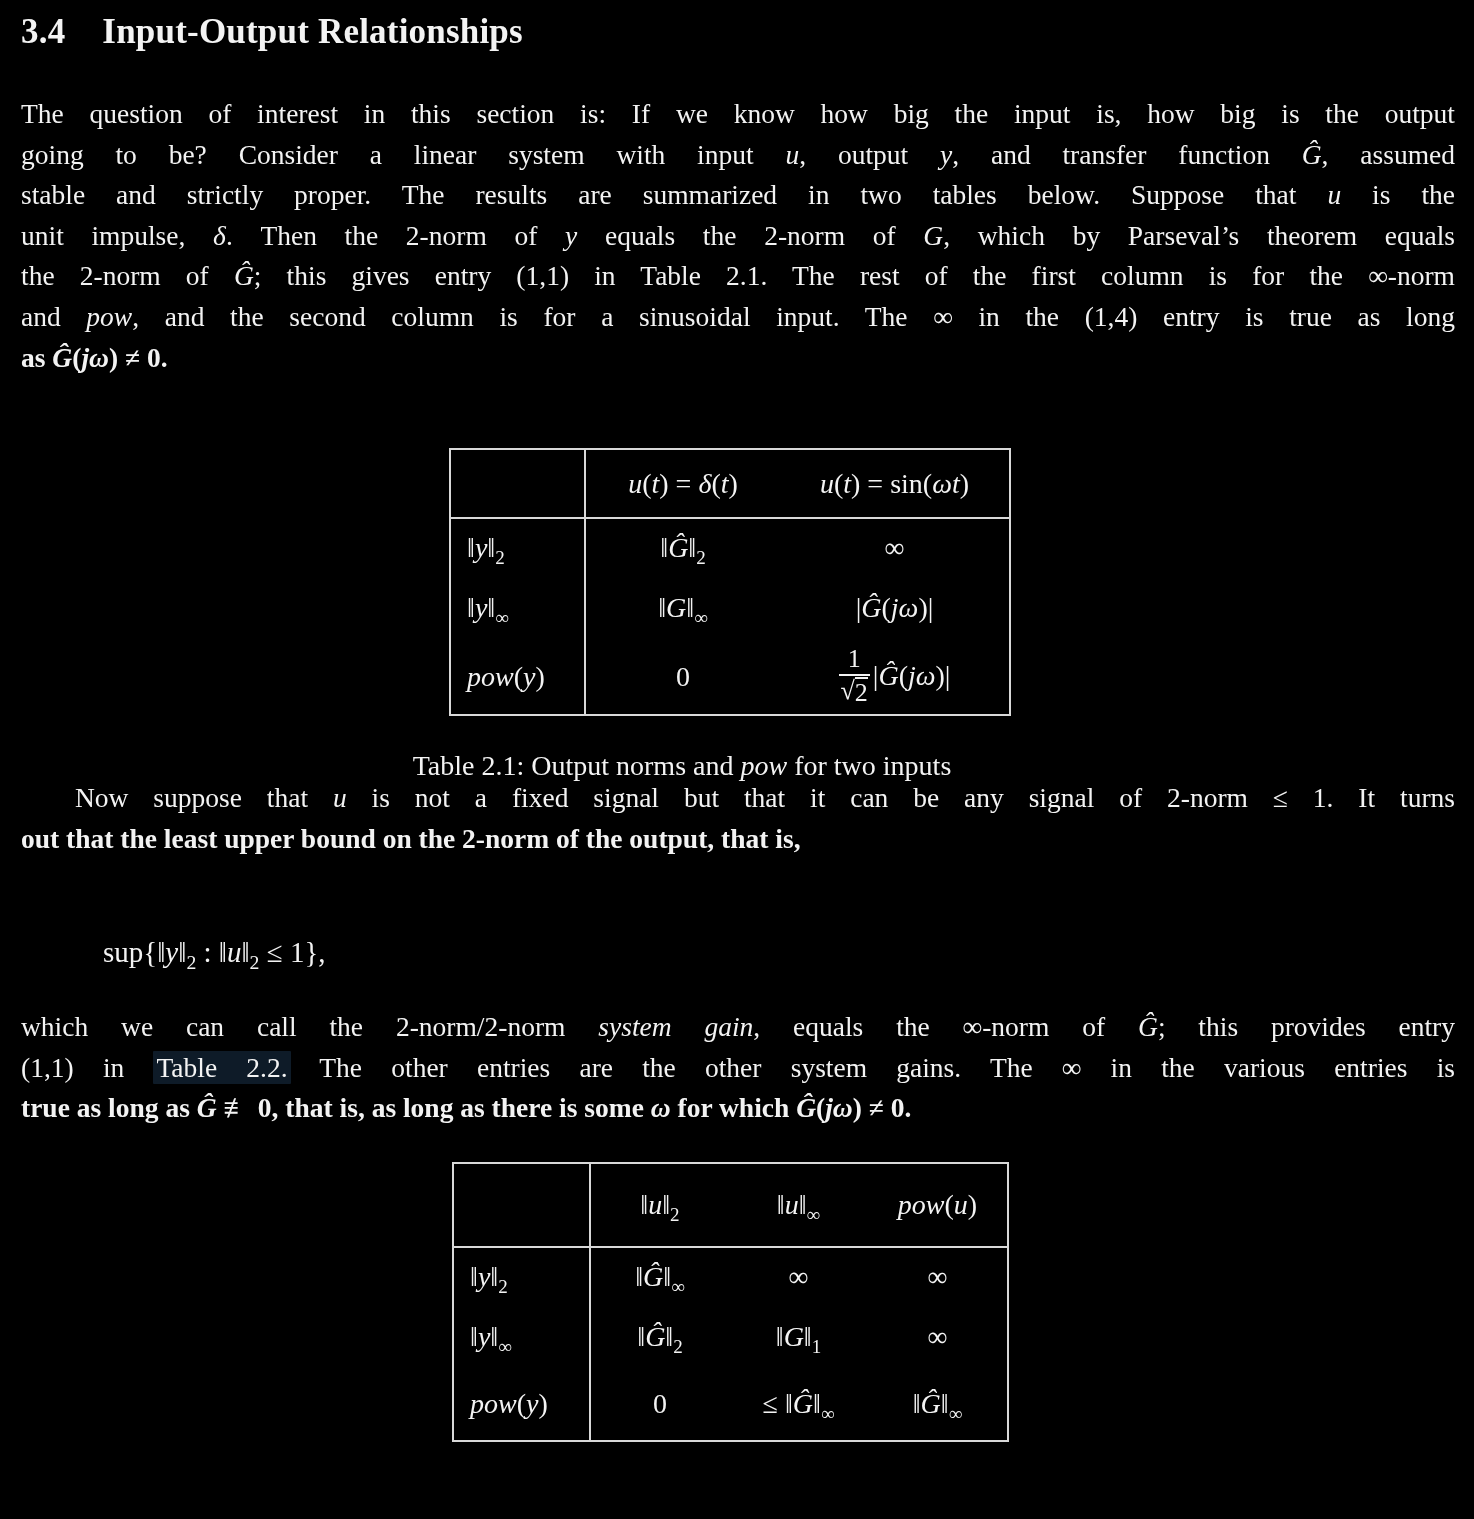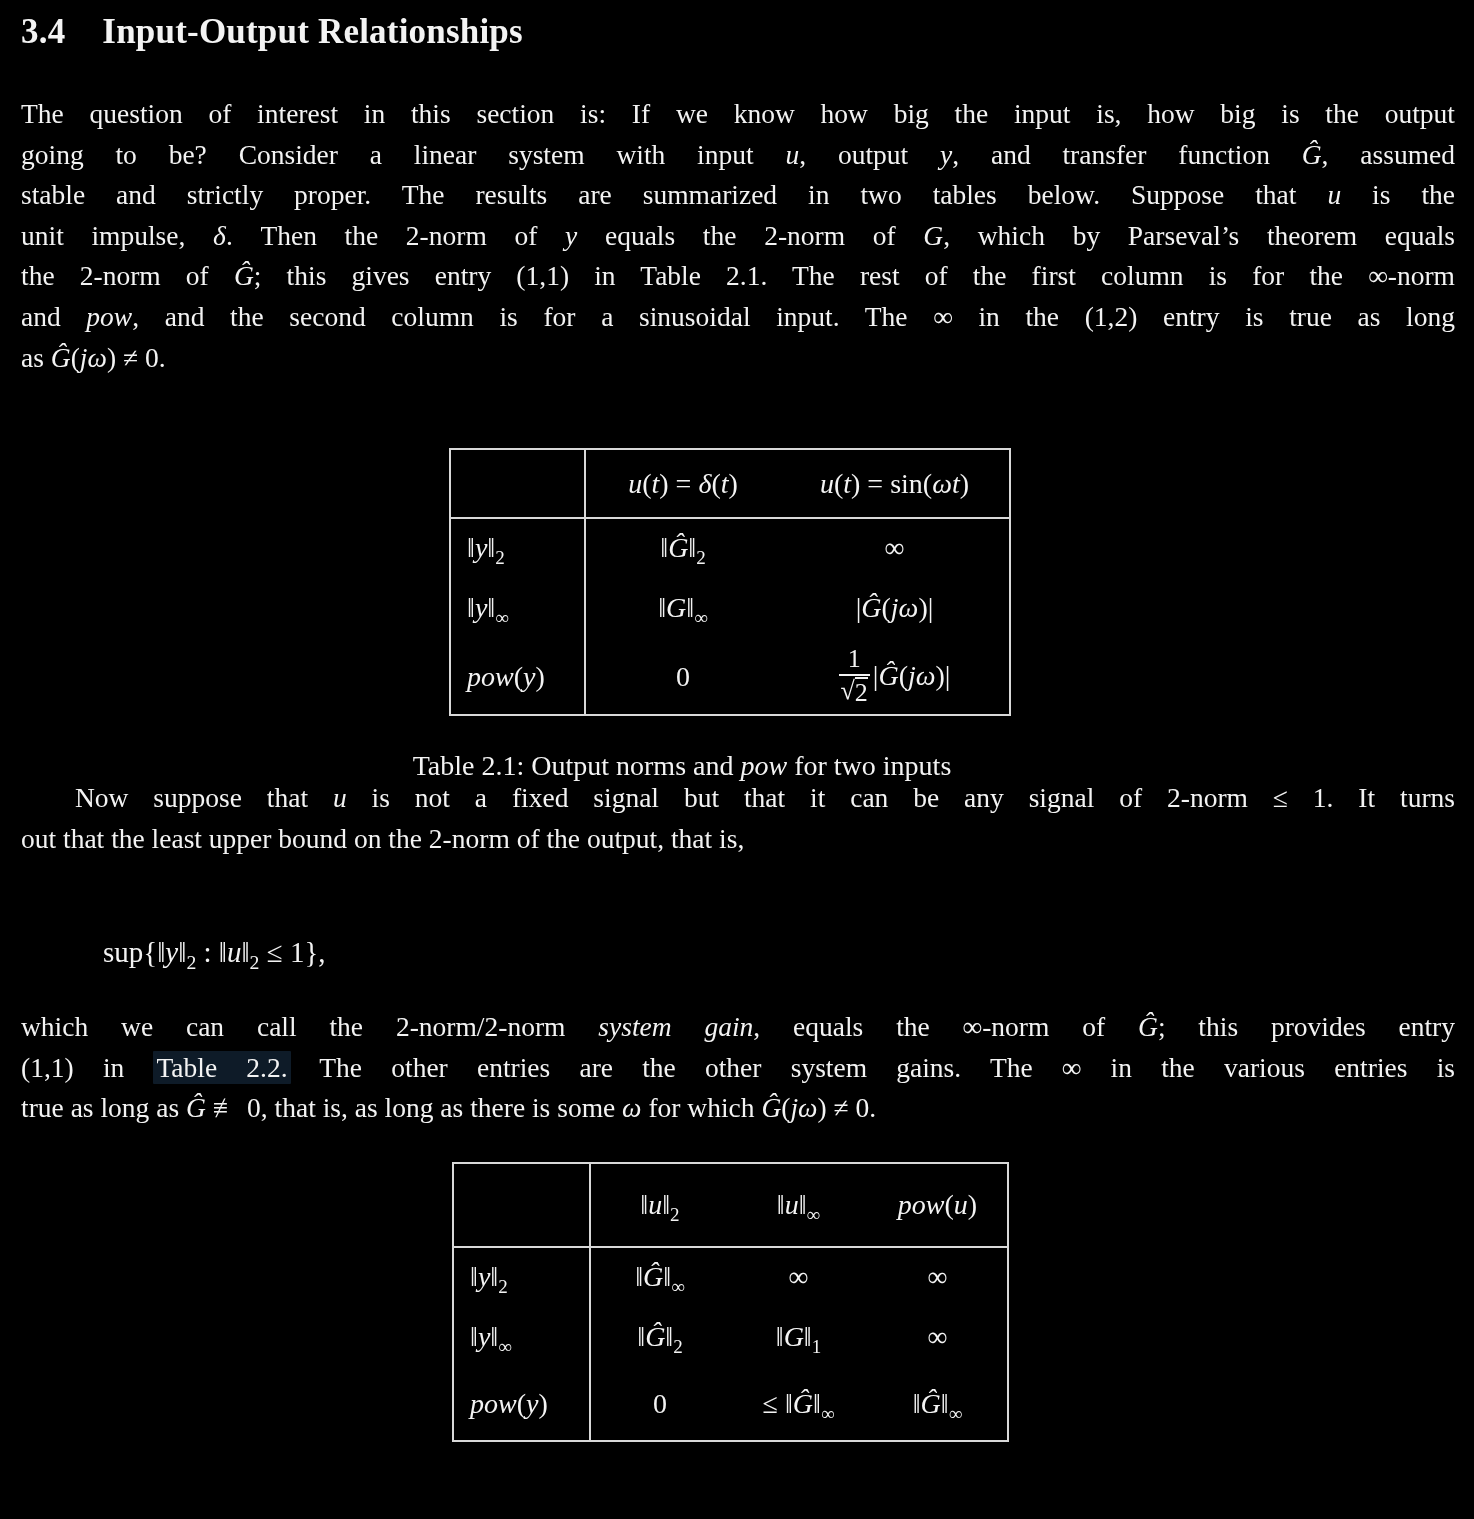--- a/index.html
+++ b/index.html
@@ -20,21 +20,21 @@
     position:absolute;left:21px;top:12px;
     font-size:35px;font-weight:bold;letter-spacing:0.2px;
   }
   .heading .hnum{margin-right:37px;}
   .para{position:absolute;left:21px;width:1434px;font-size:27.5px;}
   .line{
     height:40.6px;line-height:40.6px;
     text-align:justify;text-align-last:justify;
     overflow:hidden;white-space:nowrap;
   }
-  .line.last{text-align-last:left;}
+  .line.last{text-align-last:left;font-weight:bold;}
   .line.indent span:first-child{padding-left:54px;}
   .p1{top:94px;}
   .p2{top:778px;}
   .p3{top:1007px;}
   .eq{position:absolute;left:103px;top:936px;font-size:29px;}
   .it{font-style:italic;}
   .hl{background:var(--linkhl);padding:1px 3px;border-radius:1px;}
   sub{font-size:0.68em;vertical-align:-0.35em;line-height:0;}
   .caption{
     position:absolute;left:0;width:1364px;text-align:center;font-size:28px;
@@ -73,21 +73,21 @@
 <div class="page">
 
   <h1 class="heading"><span class="hnum">3.4</span><span>Input-Output Relationships</span></h1>
 
   <div class="para p1">
     <div class="line"><span>The question of interest in this section is: If we know how big the input is, how big is the output</span></div>
     <div class="line"><span>going to be? Consider a linear system with input </span><span class="it">u</span><span>, output </span><span class="it">y</span><span>, and transfer function </span><span class="it">Ĝ</span><span>, assumed</span></div>
     <div class="line"><span>stable and strictly proper. The results are summarized in two tables below. Suppose that </span><span class="it">u</span><span> is the</span></div>
     <div class="line"><span>unit impulse, </span><span class="it">δ</span><span>. Then the 2-norm of </span><span class="it">y</span><span> equals the 2-norm of </span><span class="it">G</span><span>, which by Parseval’s theorem equals</span></div>
     <div class="line"><span>the 2-norm of </span><span class="it">Ĝ</span><span>; this gives entry (1,1) in Table 2.1. The rest of the first column is for the ∞-norm</span></div>
-    <div class="line"><span>and </span><span class="it">pow</span><span>, and the second column is for a sinusoidal input. The ∞ in the (1,2) entry is true as long</span></div>
+    <div class="line"><span>and </span><span class="it">pow</span><span>, and the second column is for a sinusoidal input. The ∞ in the (1,4) entry is true as long</span></div>
     <div class="line last"><span>as </span><span class="it">Ĝ</span><span>(</span><span class="it">jω</span><span>) ≠ 0.</span></div>
   </div>
 
   <div class="tablewrap t1">
     <table>
       <tbody>
           <tr class="hdr">
         <td class="c1"></td>
         <td class="c2"><span class="it">u</span><span>(</span><span class="it">t</span><span>) = </span><span class="it">δ</span><span>(</span><span class="it">t</span><span>)</span></td>
         <td class="c3"><span class="it">u</span><span>(</span><span class="it">t</span><span>) = sin(</span><span class="it">ωt</span><span>)</span></td>

